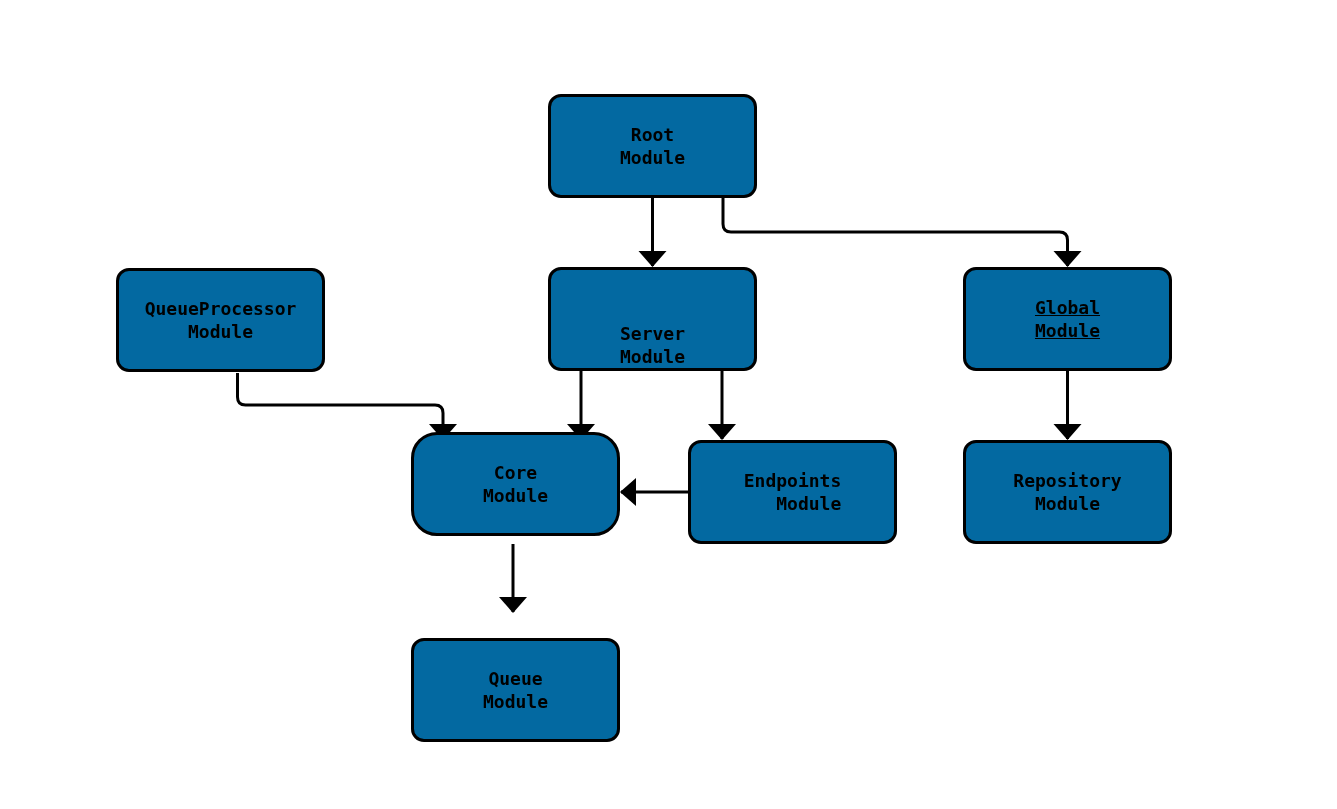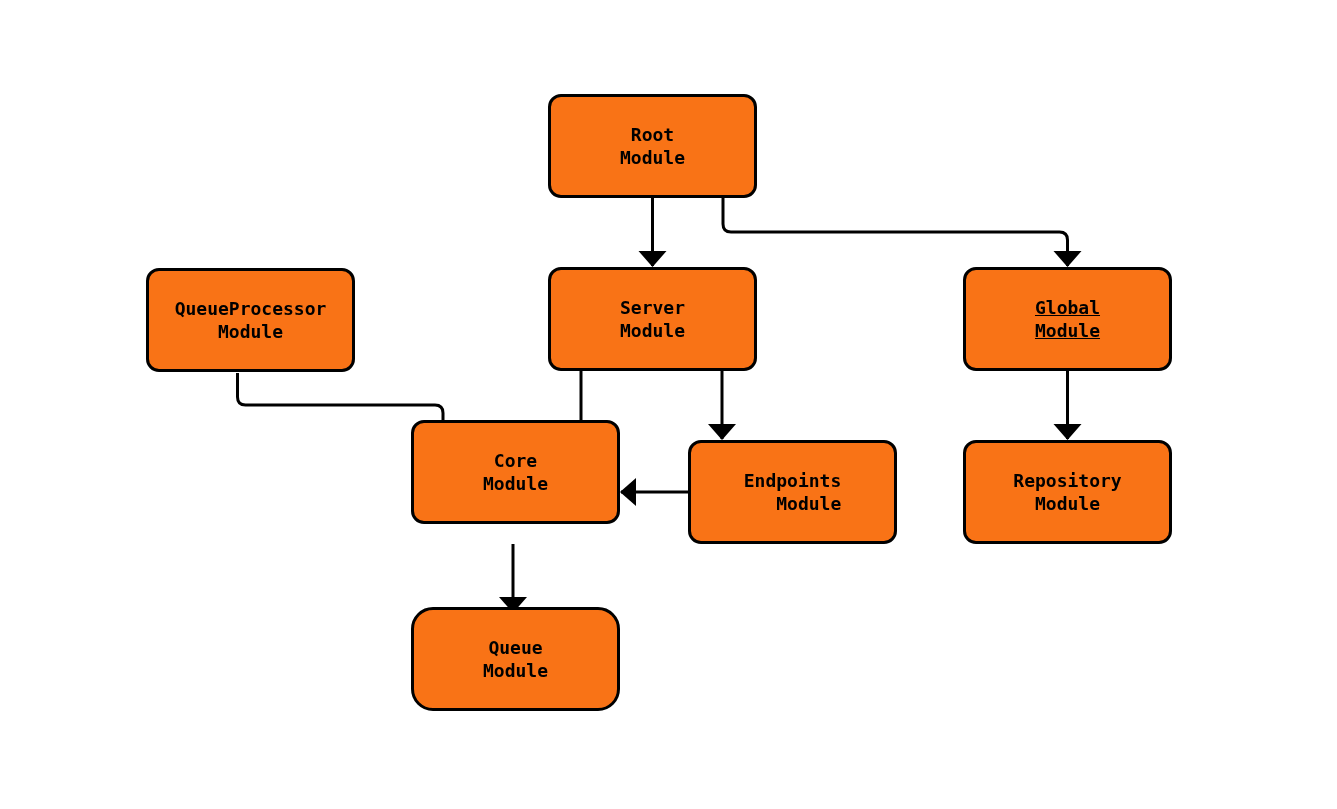--- a/index.html
+++ b/index.html
@@ -25,43 +25,43 @@
   .edge {
     fill: none;
     stroke: #000000;
     stroke-width: 3;
   }
   .node {
     position: absolute;
     width: 209px;
     height: 104px;
     box-sizing: border-box;
-    background: #f97316;
+    background: #0369a1;
     border: 3px solid #000000;
     border-radius: 13px;
     display: flex;
     align-items: center;
     justify-content: center;
     text-align: center;
   }
   .node-label {
     font-size: 18px;
     font-weight: bold;
     line-height: 23px;
     color: #000000;
     white-space: pre-line;
   }
   .node-root          { left: 548px; top:  94px; }
-  .node-queueprocessor{ left: 146px; top: 268px; }
-  .node-server        { left: 548px; top: 267px; }
+  .node-queueprocessor{ left: 116px; top: 268px; }
+  .node-server        { left: 548px; top: 267px; align-items: flex-end; }
   .node-global        { left: 963px; top: 267px; text-decoration: underline; }
-  .node-core          { left: 411px; top: 420px; }
+  .node-core          { left: 411px; top: 432px; border-radius: 26px; }
   .node-endpoints     { left: 688px; top: 440px; text-align: right; }
   .node-repository    { left: 963px; top: 440px; }
-  .node-queue         { left: 411px; top: 607px; border-radius: 22px; }
+  .node-queue         { left: 411px; top: 638px; }
 </style>
 </head>
 <body>
 
 <div class="canvas">
 
   <svg class="edges-layer" viewBox="0 0 1337 809" xmlns="http://www.w3.org/2000/svg">
     <defs>
       <marker id="arrowhead" markerUnits="userSpaceOnUse" markerWidth="18" markerHeight="30" refX="15" refY="14" orient="auto">
         <polygon points="0,0 16,14 0,28" fill="#000000"></polygon>

